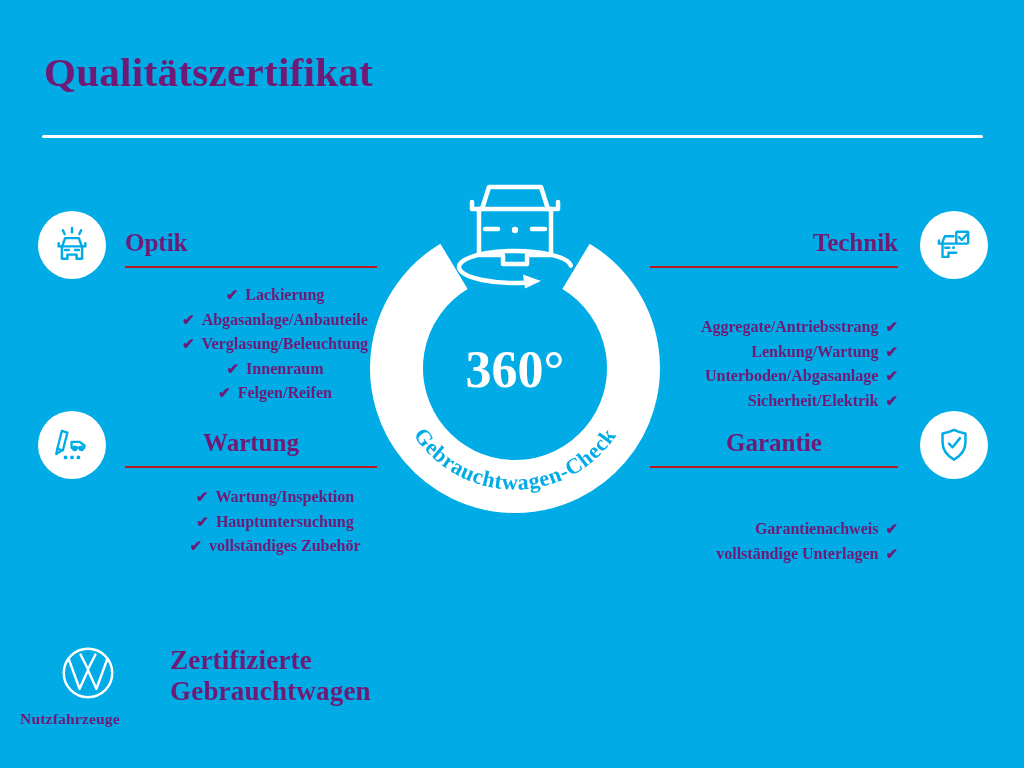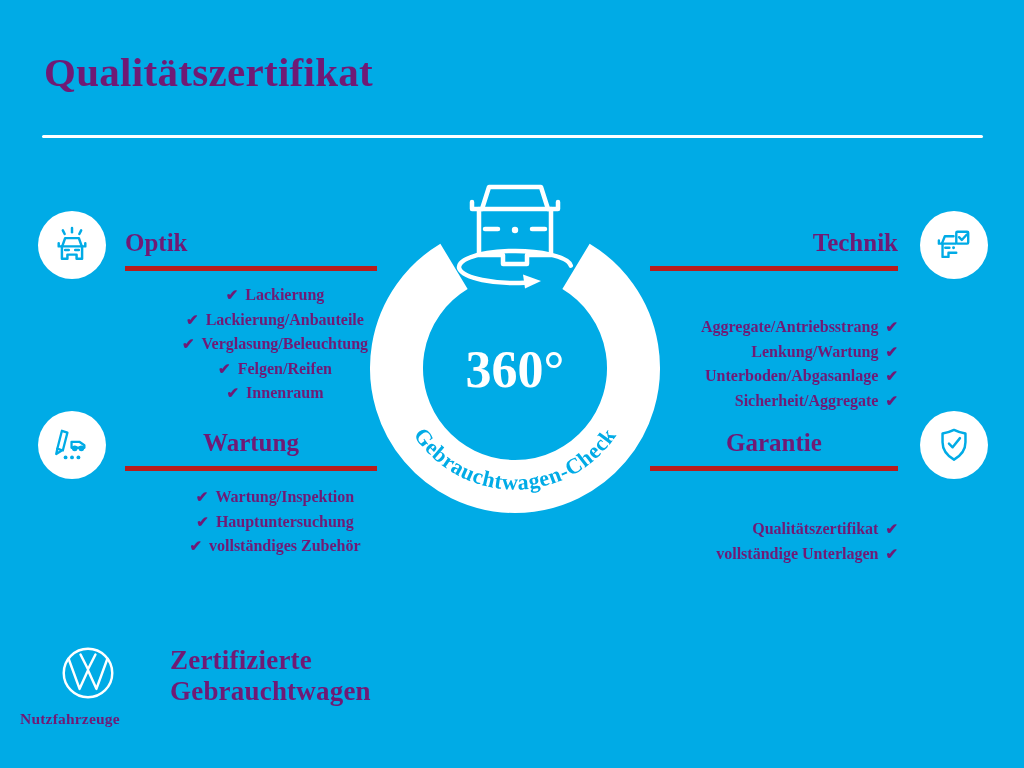--- a/index.html
+++ b/index.html
@@ -20,21 +20,21 @@
   .icon-badge{
     position:absolute;width:68px;height:68px;border-radius:50%;
     background:#fff;display:flex;align-items:center;justify-content:center;
   }
   .ib-optik{left:38px;top:211px;}
   .ib-wartung{left:38px;top:411px;}
   .ib-technik{left:920px;top:211px;}
   .ib-garantie{left:920px;top:411px;}
   .sec-header{
     position:absolute;font-size:25px;font-weight:700;
-    padding-bottom:9px;border-bottom:5px solid #b91c1c;line-height:28px;
+    padding-bottom:9px;border-bottom:2px solid #b91c1c;line-height:28px;
   }
   .hdr-left{left:125px;width:252px;}
   .hdr-right{left:650px;width:248px;text-align:right;}
   .hdr-row1{top:229px;}
   .hdr-row2{top:429px;text-align:center;}
   .items{
     position:absolute;font-size:16px;font-weight:700;text-align:center;
   }
   .items-left{left:125px;width:300px;}
   .items-right{left:560px;width:338px;text-align:right;margin-top:32px;}
@@ -116,38 +116,38 @@
     </svg>
   </div>
 
   <div class="sec-header hdr-left hdr-row1">Optik</div>
   <div class="sec-header hdr-left hdr-row2">Wartung</div>
   <div class="sec-header hdr-right hdr-row1">Technik</div>
   <div class="sec-header hdr-right hdr-row2">Garantie</div>
 
   <div class="items items-left items-row1">
       <div class="check-item"><span class="chk">✔</span><span class="lbl">Lackierung</span></div>
-      <div class="check-item"><span class="chk">✔</span><span class="lbl">Lackierung/Anbauteile</span></div>
+      <div class="check-item"><span class="chk">✔</span><span class="lbl">Abgasanlage/Anbauteile</span></div>
       <div class="check-item"><span class="chk">✔</span><span class="lbl">Verglasung/Beleuchtung</span></div>
+      <div class="check-item"><span class="chk">✔</span><span class="lbl">Innenraum</span></div>
       <div class="check-item"><span class="chk">✔</span><span class="lbl">Felgen/Reifen</span></div>
-      <div class="check-item"><span class="chk">✔</span><span class="lbl">Innenraum</span></div>
     </div>
   <div class="items items-left items-row2">
       <div class="check-item"><span class="chk">✔</span><span class="lbl">Wartung/Inspektion</span></div>
       <div class="check-item"><span class="chk">✔</span><span class="lbl">Hauptuntersuchung</span></div>
       <div class="check-item"><span class="chk">✔</span><span class="lbl">vollständiges Zubehör</span></div>
     </div>
   <div class="items items-right items-row1">
       <div class="check-item"><span class="lbl">Aggregate/Antriebsstrang</span><span class="chk chk-after">✔</span></div>
       <div class="check-item"><span class="lbl">Lenkung/Wartung</span><span class="chk chk-after">✔</span></div>
       <div class="check-item"><span class="lbl">Unterboden/Abgasanlage</span><span class="chk chk-after">✔</span></div>
-      <div class="check-item"><span class="lbl">Sicherheit/Aggregate</span><span class="chk chk-after">✔</span></div>
+      <div class="check-item"><span class="lbl">Sicherheit/Elektrik</span><span class="chk chk-after">✔</span></div>
     </div>
   <div class="items items-right items-row2">
-      <div class="check-item"><span class="lbl">Qualitätszertifikat</span><span class="chk chk-after">✔</span></div>
+      <div class="check-item"><span class="lbl">Garantienachweis</span><span class="chk chk-after">✔</span></div>
       <div class="check-item"><span class="lbl">vollständige Unterlagen</span><span class="chk chk-after">✔</span></div>
     </div>
 
   <svg class="badge-svg" viewBox="0 0 320 350">
     <path d="M 221 91.4 A 118.5 118.5 0 1 1 99 91.4" fill="none" stroke="#fff" stroke-width="53"></path>
     <defs>
       <path id="ctp" d="M 38.5 203.6 A 122 122 0 0 0 281.5 203.6" fill="none"></path>
     </defs>
     <text font-size="22" font-weight="bold" fill="#00ABE6" letter-spacing="0.6">
       <textPath href="#ctp" startOffset="50%" text-anchor="middle">Gebrauchtwagen-Check</textPath>

